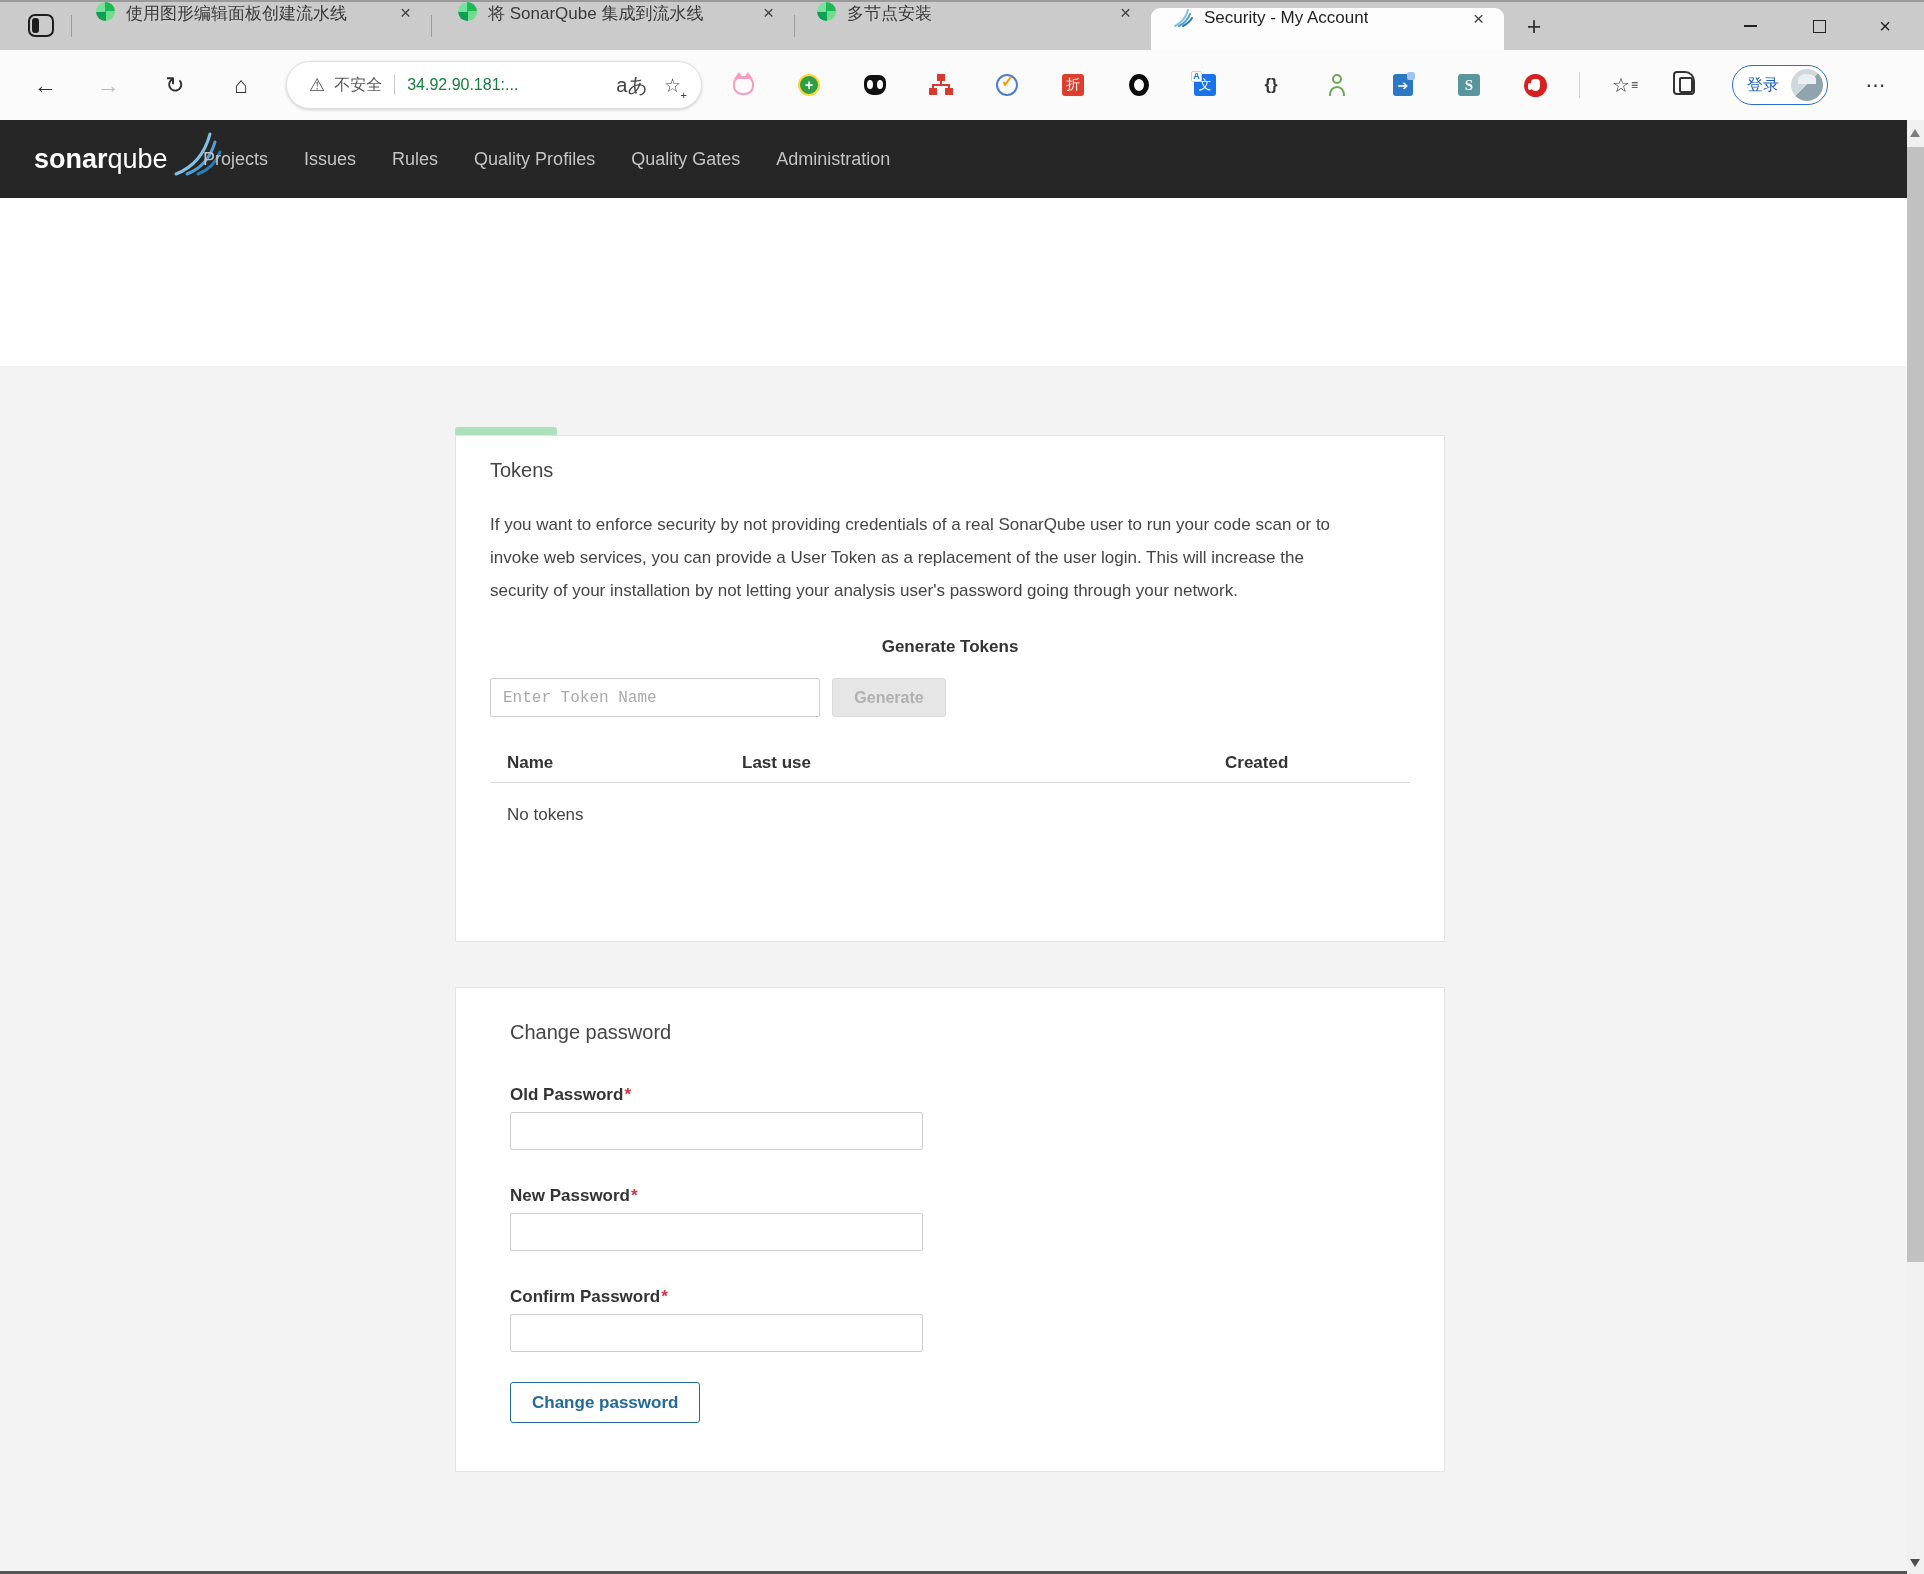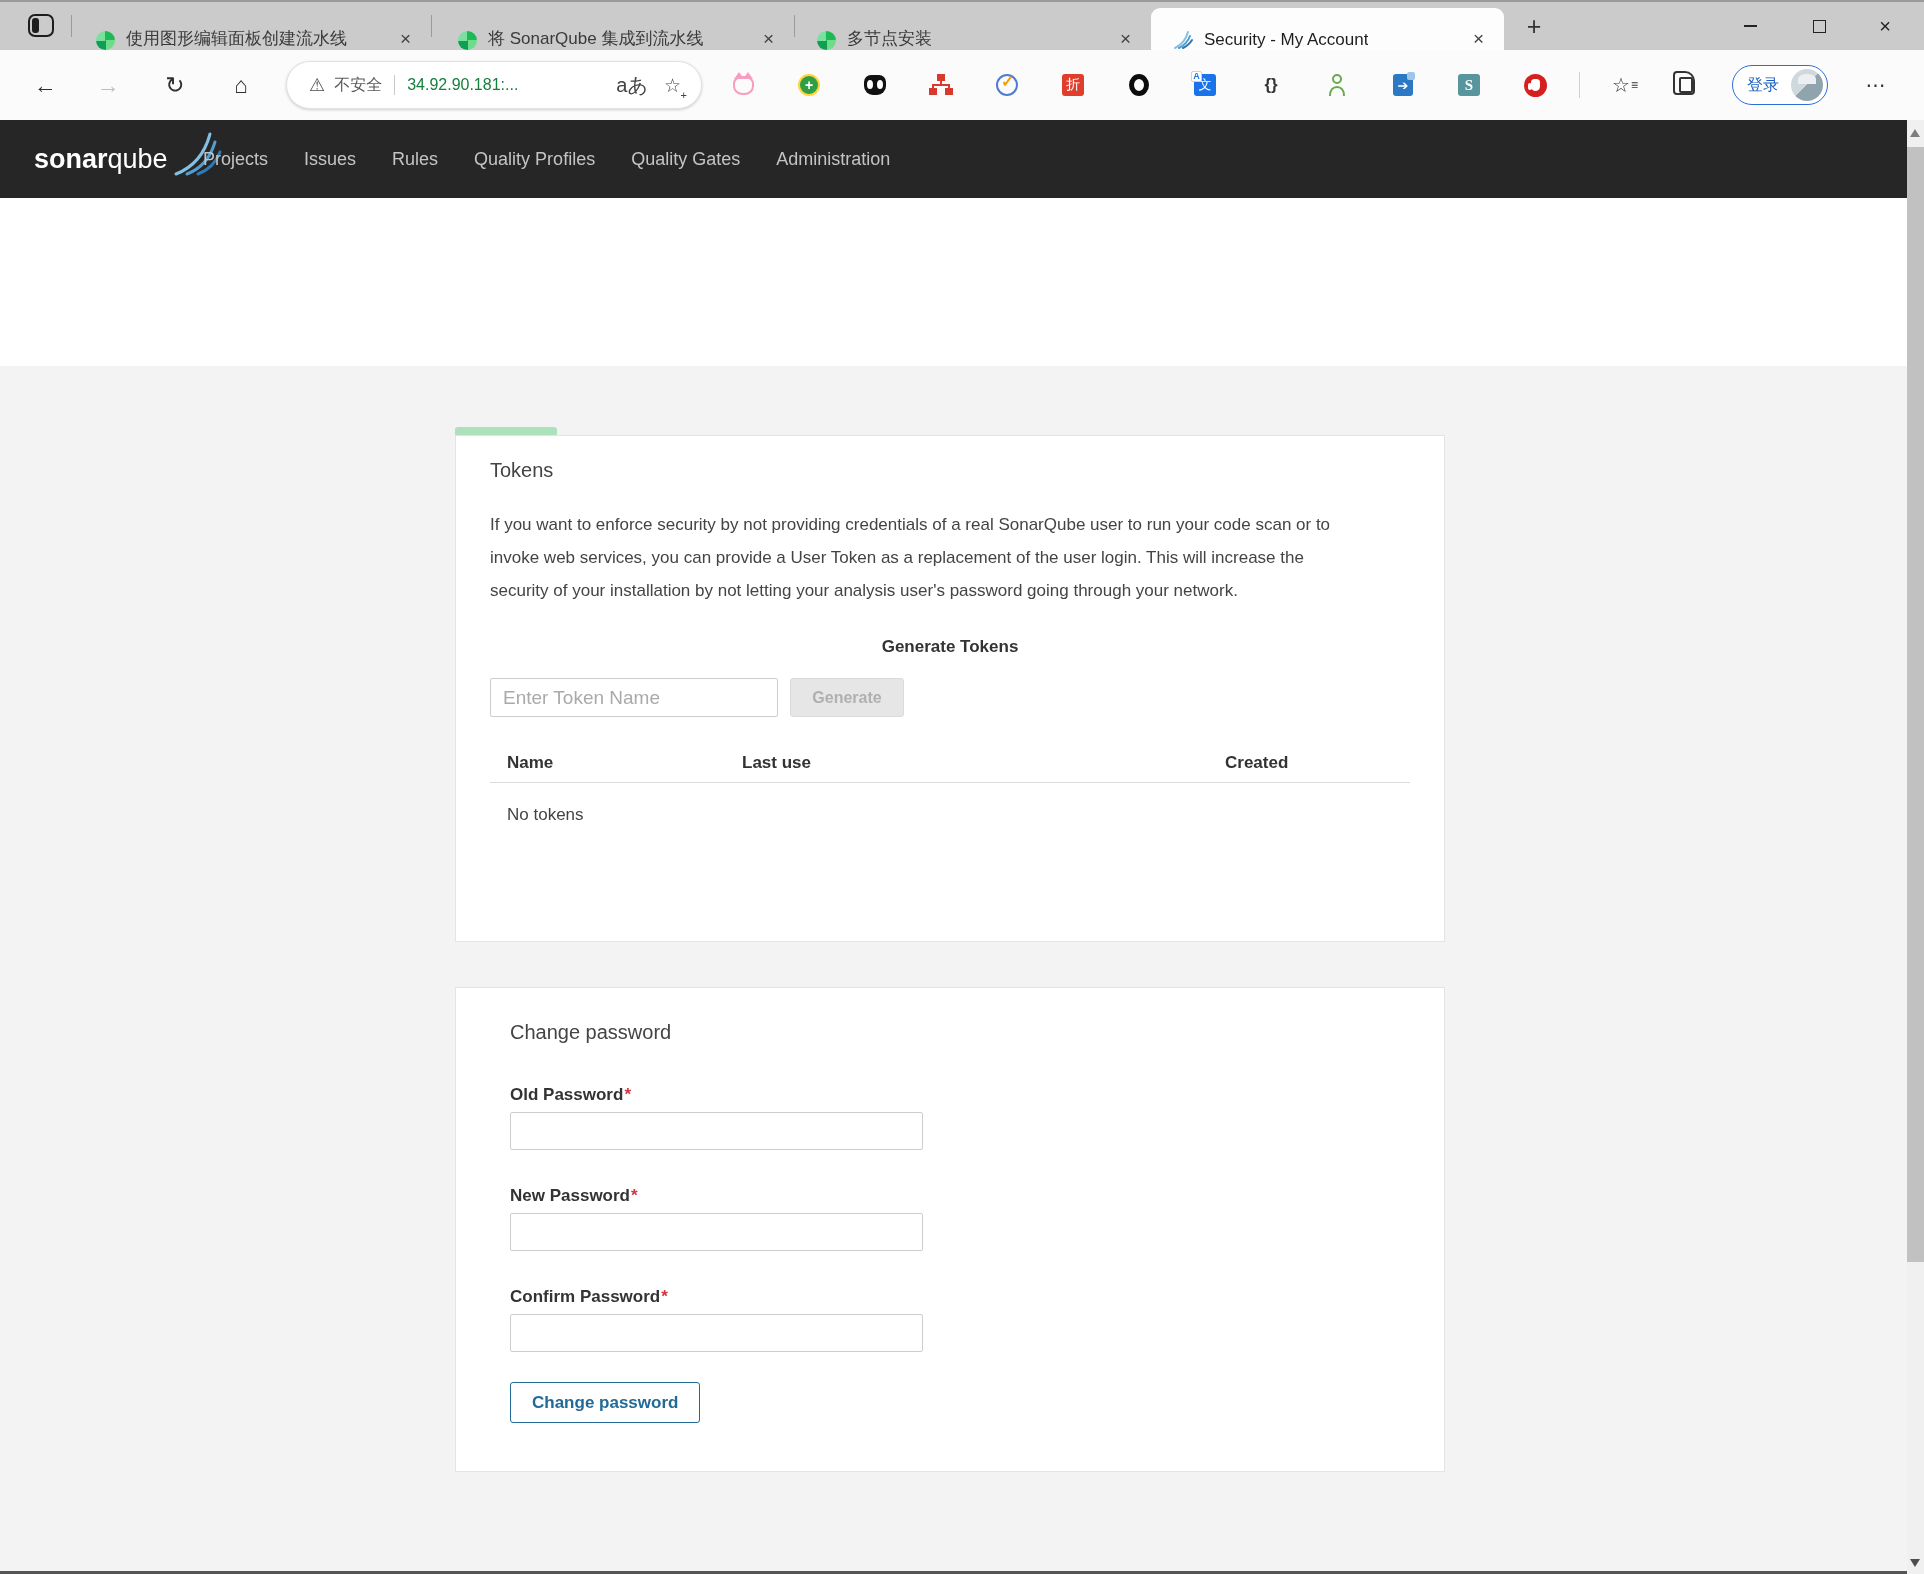--- a/index.html
+++ b/index.html
@@ -5,21 +5,21 @@
   * { margin:0; padding:0; box-sizing:border-box; }
   html,body { width:1924px; height:1574px; overflow:hidden; background:#f3f3f3;
     font-family:"Liberation Sans", sans-serif; }
   #screen { position:relative; width:1924px; height:1574px; border-top:2px solid #9a9a9a; border-bottom:3px solid #555; }
 
   
   #tabbar { position:absolute; left:0; top:0; width:1924px; height:48px; background:#cbcbcb; }
   .ws-icon { position:absolute; left:28px; top:12px; width:26px; height:23px; border:2.5px solid #1d1d1d; border-radius:7px; }
   .ws-icon::before { content:""; position:absolute; left:2px; top:2px; bottom:2px; width:7px; background:#1d1d1d; border-radius:3px; }
   .tab-div { position:absolute; top:13px; width:1px; height:22px; background:#9b9b9b; }
-  .tab { position:absolute; top:0; height:48px; display:flex; align-items:flex-end; color:#3a3a3a; font-size:17px; }
+  .tab { position:absolute; top:0; height:48px; display:flex; align-items:flex-start; color:#3a3a3a; font-size:17px; }
   .tab .title { white-space:nowrap; overflow:hidden; }
   .tab-close { margin-left:auto; margin-right:20px; font-size:19px; color:#444; cursor:pointer; }
   .tab-active { top:6px; height:42px; background:#fdfdfd; border-radius:9px 9px 0 0; color:#1f1f1f; }
   .favicon-green { width:19px; height:19px; border-radius:50%; flex:0 0 auto;
      background:conic-gradient(#1db954 0 25%, #6fdc8c 25% 50%, #0e9f52 50% 75%, #7ae0a0 75%); margin-right:11px; }
   .newtab { position:absolute; left:1518px; top:8px; width:32px; height:32px; font-size:25px; font-weight:300;
      color:#333; display:flex; align-items:center; justify-content:center; cursor:pointer; }
   .winbtn { position:absolute; top:0; width:46px; height:48px; display:flex; align-items:center; justify-content:center; color:#222; }
   .win-min::before { content:""; width:13px; height:1.6px; background:#222; }
   .win-max::before { content:""; width:11px; height:11px; border:1.6px solid #222; }
@@ -109,21 +109,21 @@
   .acct-tab.active { border-bottom:3px solid #4b9fd5; }
 
   
   .card { position:absolute; left:455px; width:990px; background:#fff; border:1px solid #e4e4e4; }
   #card-tokens { top:433px; height:507px; padding:23px 34px; }
   #card-pass { top:985px; height:485px; padding:33px 54px; }
   .card h2 { font-size:20px; font-weight:400; color:#444; }
   .tok-desc { margin-top:26px; width:872px; font-size:17px; line-height:33px; color:#444; }
   .gen-head { margin-top:30px; font-size:17px; font-weight:bold; color:#333;text-align:center; }
   .gen-row { margin-top:21px; display:flex; }
-  .tok-input { width:288px; height:39px; border:1px solid #cdcdcd; border-radius:2px; padding:0 12px; font-size:19px; color:#333; outline:none; font-family:Liberation Sans, sans-serif; }
+  .tok-input { width:330px; height:39px; border:1px solid #cdcdcd; border-radius:2px; padding:0 12px; font-size:16px; color:#333; outline:none; font-family:Liberation Mono, monospace; }
   .tok-input::placeholder, .pw-input::placeholder { color:#aaa; }
   .gen-btn { margin-left:12px; width:114px; height:39px; background:#e6e6e6; border:1px solid #dadada; border-radius:3px;
      color:#b0b0b0; font-size:16px; font-weight:bold; font-family:"Liberation Sans",sans-serif; }
   .tok-table { margin-top:36px; }
   .tok-thead { position:relative; height:30px; border-bottom:1px solid #ddd; }
   .tok-thead span { position:absolute; top:0; font-size:17px; font-weight:bold; color:#333; }
   .th-name { left:17px; } .th-last { left:252px; } .th-created { left:735px; }
   .tok-empty { padding:22px 0 0 17px; font-size:17px; color:#444; }
 
   .pw-form { margin-top:41px; }

